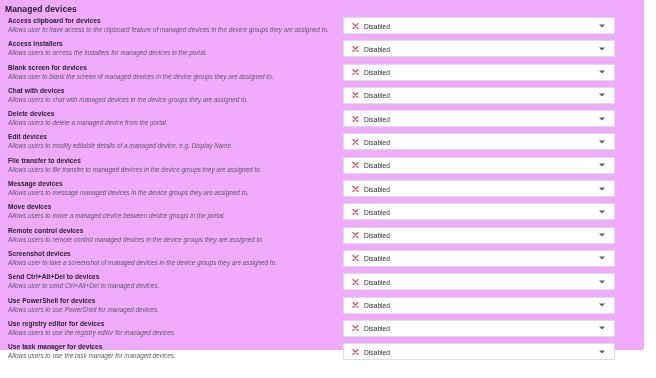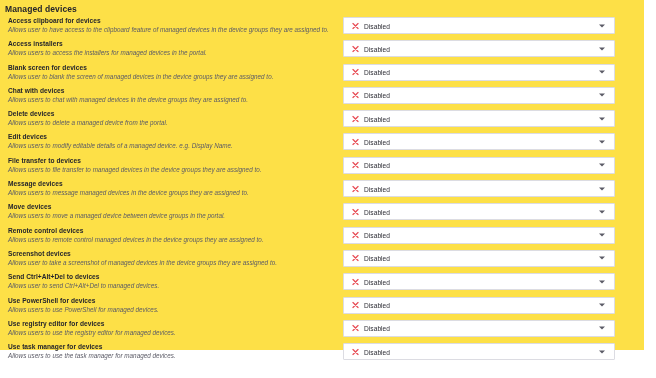--- a/index.html
+++ b/index.html
@@ -10,21 +10,21 @@
     width: 656px;
     height: 378px;
     background: #ffffff;
     font-family: "Liberation Sans", sans-serif;
     overflow: hidden;
   }
   #panel {
     position: relative;
     width: 644px;
     height: 350px;
-    background: #fde047;
+    background: #f0abfc;
     box-sizing: border-box;
     padding: 4px;
   }
   #section-title {
     position: absolute;
     left: 5px;
     top: 4px;
     font-size: 8.5px;
     font-weight: bold;
     color: #24242b;

